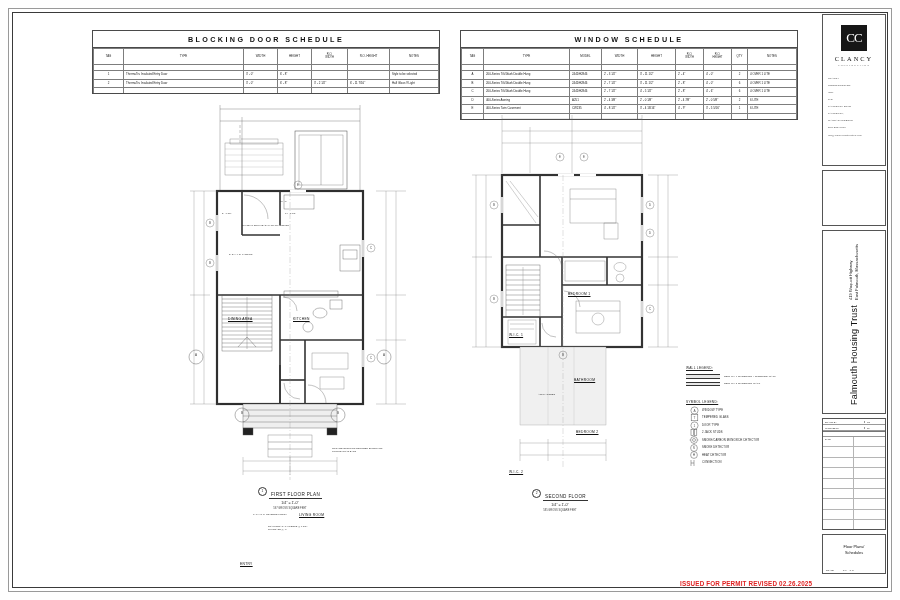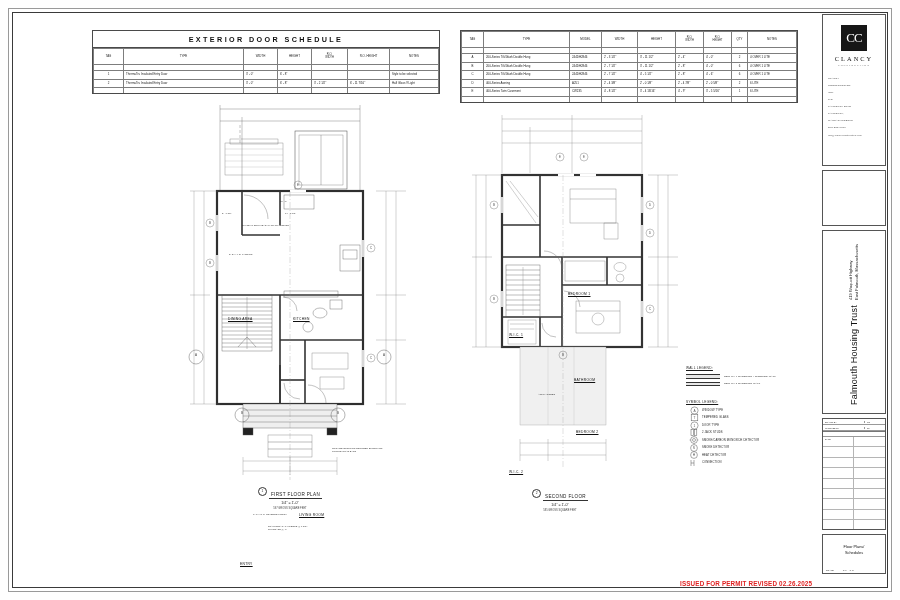--- a/index.html
+++ b/index.html
@@ -196,21 +196,21 @@
 </style>
 </head>
 <body>
 
 <div id="sheet">
 
   <div class="sheet-border"></div>
   <div class="sheet-border-inner"></div>
 
   <div class="schedule" style="left:92px; top:30px; width:348px;">
-    <div class="sched-title">EXTERIOR DOOR SCHEDULE</div>
+    <div class="sched-title">BLOCKING DOOR SCHEDULE</div>
     <table class="sched-tbl">
       <colgroup>
         <col style="width:30px">
           <col style="width:120px">
           <col style="width:34px">
         <col style="width:34px">
           <col style="width:36px">
           <col style="width:42px">
           <col>
       </colgroup>
@@ -263,20 +263,21 @@
             <td></td>
             <td></td>
             <td></td>
             <td></td>
         </tr>
       </tbody>
     </table>
   </div>
 
   <div class="schedule" style="left:460px; top:30px; width:338px;">
+    <div class="sched-title">WINDOW SCHEDULE</div>
     <table class="sched-tbl">
       <colgroup>
         <col style="width:22px">
           <col style="width:86px">
           <col style="width:32px">
         <col style="width:36px">
           <col style="width:38px">
           <col style="width:28px">
         <col style="width:28px">
           <col style="width:16px">

